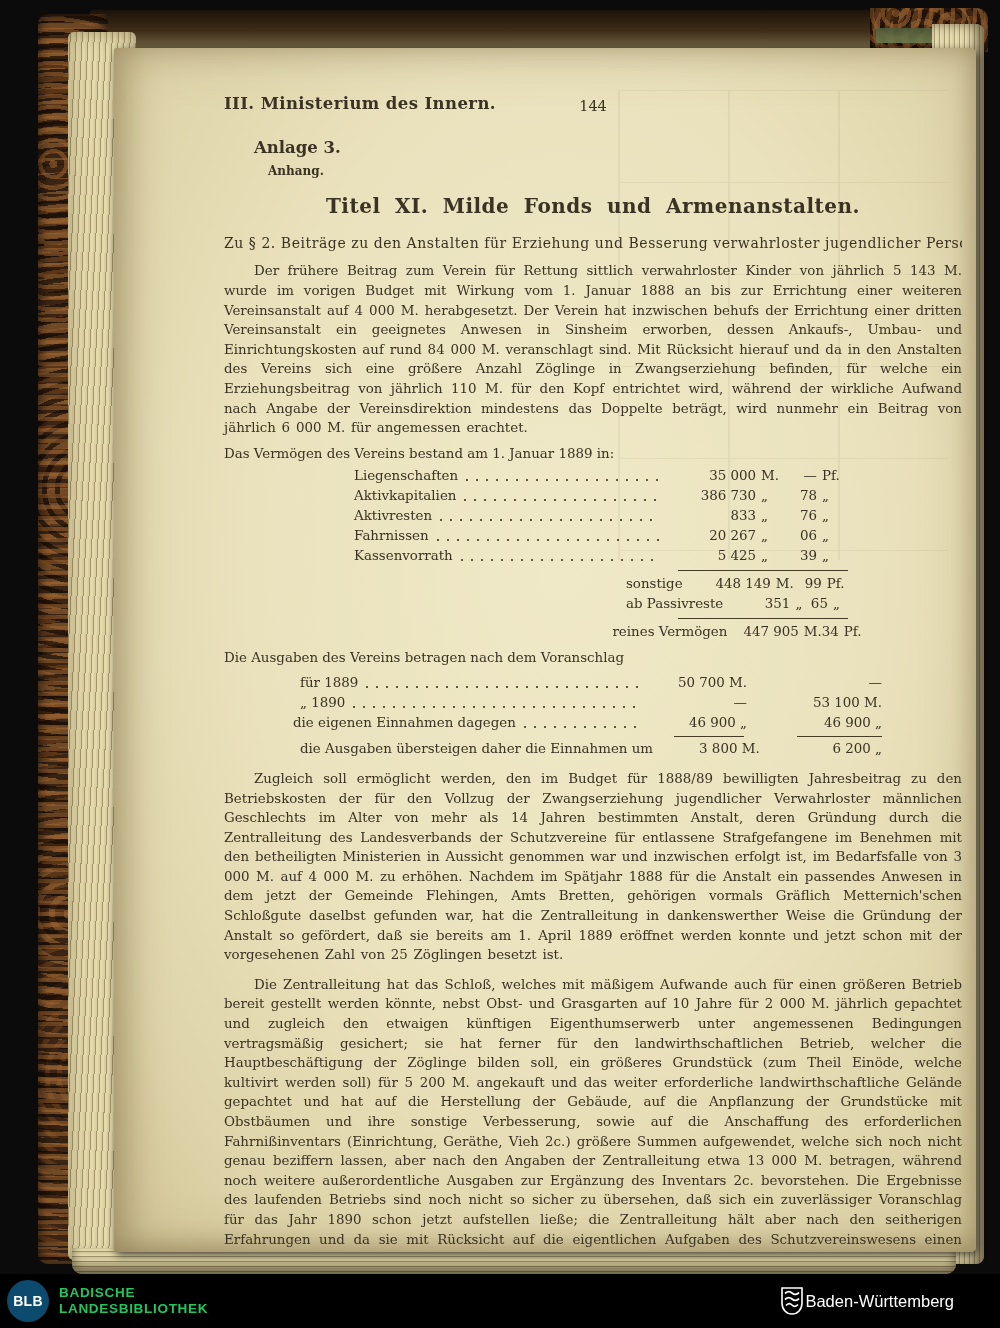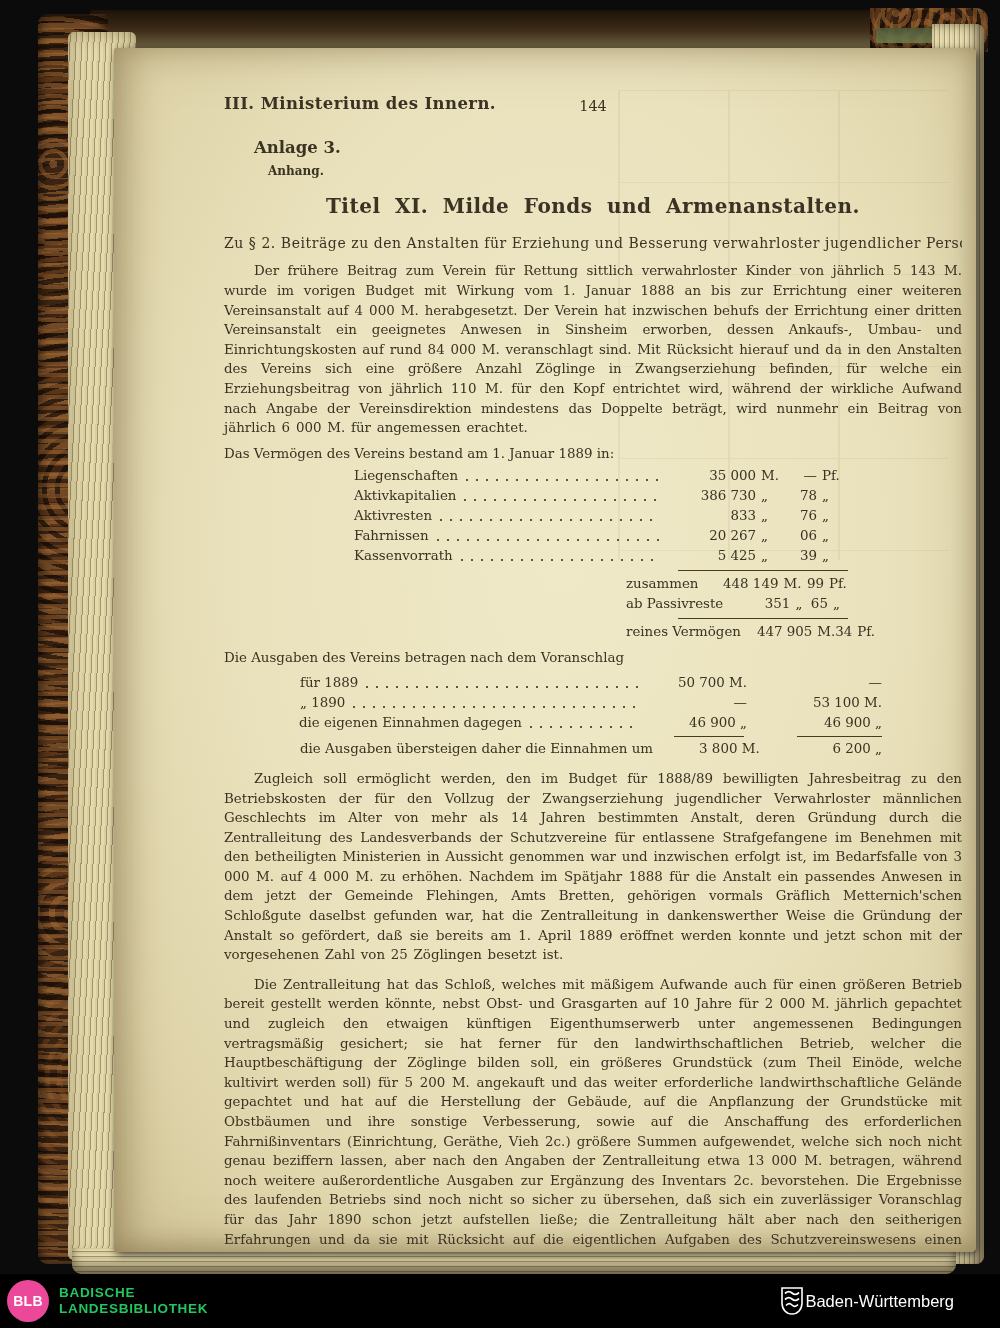--- a/index.html
+++ b/index.html
@@ -60,48 +60,48 @@
     word-spacing:7px;letter-spacing:.5px;}
   .subhead{margin-top:17px;font-size:14px;letter-spacing:.55px;
     text-align:justify;text-align-last:justify;white-space:nowrap;overflow:hidden;}
   .body{margin:8px 0 0;text-align:justify;text-indent:30px;word-spacing:1.5px;}
   .lead-in{margin-top:6px;}
 
   
   .atable{margin:3px 114px 0 130px;}
   .frow{display:flex;align-items:baseline;line-height:20px;}
   .frow.sub{margin-left:272px;}
-  .frow.tot{margin-left:272px;}
+  .frow.tot{margin-left:272px;justify-content:center;}
   .flabel{white-space:nowrap;}
   .leader{flex:1 1 auto;height:2px;margin:0 8px 5px;align-self:flex-end;
     background:repeating-linear-gradient(90deg, rgba(70,60,35,.85) 0 2px, transparent 2px 10px);}
   .amt{width:88px;text-align:right;white-space:nowrap;}
   .um{width:26px;padding-left:5px;}
   .pfv{width:30px;text-align:right;}
   .up{width:26px;padding-left:5px;}
   .arule{margin:4px 0 3px auto;width:170px;height:0;border-top:1.4px solid #463c24;}
 
   
   .etable{margin:5px 80px 0 55px;}
   .erow{display:flex;align-items:flex-end;line-height:20px;}
   .erow.i1{margin-left:21px;}
-  .erow.i2{margin-left:20px;}
+  .erow.i2{margin-left:14px;}
   .ec1{width:100px;text-align:right;white-space:nowrap;}
   .ec2{width:135px;text-align:right;white-space:nowrap;}
   .erules{display:flex;justify-content:flex-end;margin:3px 0 2px;}
   .erl1{width:70px;height:0;border-top:1.4px solid #463c24;}
   .erl2{width:85px;height:0;border-top:1.4px solid #463c24;margin-left:53px;}
 
   .p2{margin-top:10px;}
   .p3{margin-top:10px;}
 
   
   .footer-bar{position:absolute;left:0;bottom:0;width:1000px;height:54px;background:#000;
     display:flex;align-items:center;font-family:"Liberation Sans", sans-serif;}
-  .blb-badge{width:42px;height:42px;border-radius:50%;background:#ec4899;color:#fff;
+  .blb-badge{width:42px;height:42px;border-radius:50%;background:#0c4a6e;color:#fff;
     display:flex;align-items:center;justify-content:center;
     font-weight:bold;font-size:14px;letter-spacing:.3px;margin-left:7px;flex:0 0 auto;cursor:pointer;}
   .lib-name{margin-left:10px;color:#22c55e;font-weight:bold;font-size:13.5px;line-height:16.5px;
     letter-spacing:.7px;cursor:pointer;}
   .bw-block{margin-left:auto;margin-right:46px;display:flex;align-items:center;
     color:#fff;font-size:16.5px;cursor:pointer;}
   .bw-block svg{display:block;}
 </style>
 </head>
 <body>
@@ -176,21 +176,21 @@
             <span class="leader"></span>
             <span class="amt">5 425</span>
             <span class="um">„</span>
             <span class="pfv">39</span>
             <span class="up">„</span>
           </div>
 
           <div class="arule"></div>
 
           <div class="frow sub">
-            <span class="flabel">zusammen</span>
+            <span class="flabel">sonstige</span>
             <span class="leader"></span>
             <span class="amt">448 149</span>
             <span class="um">M.</span>
             <span class="pfv">99</span>
             <span class="up">Pf.</span>
           </div>
           <div class="frow sub">
             <span class="flabel">ab Passivreste</span>
             <span class="leader"></span>
             <span class="amt">351</span>

